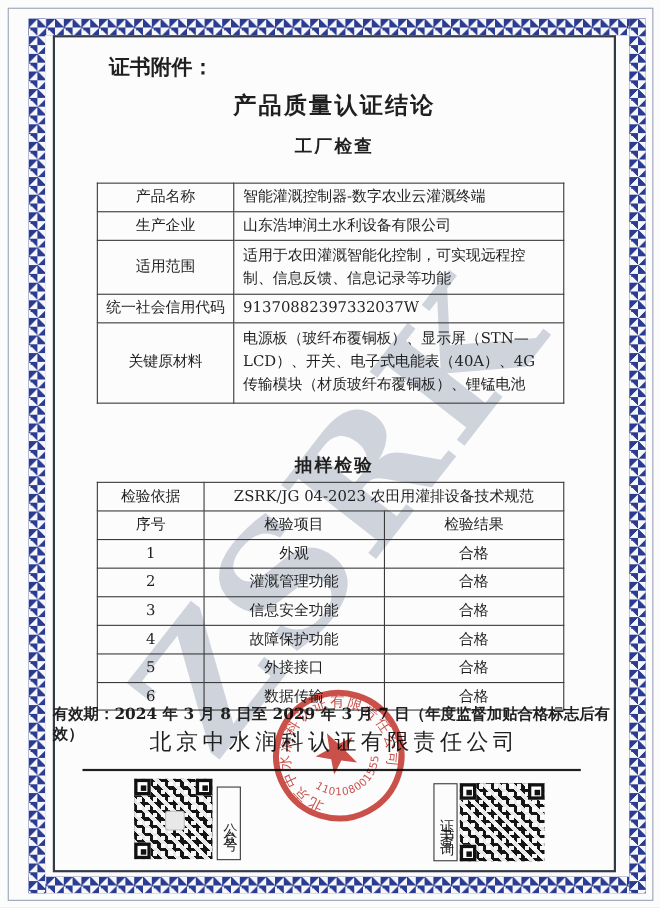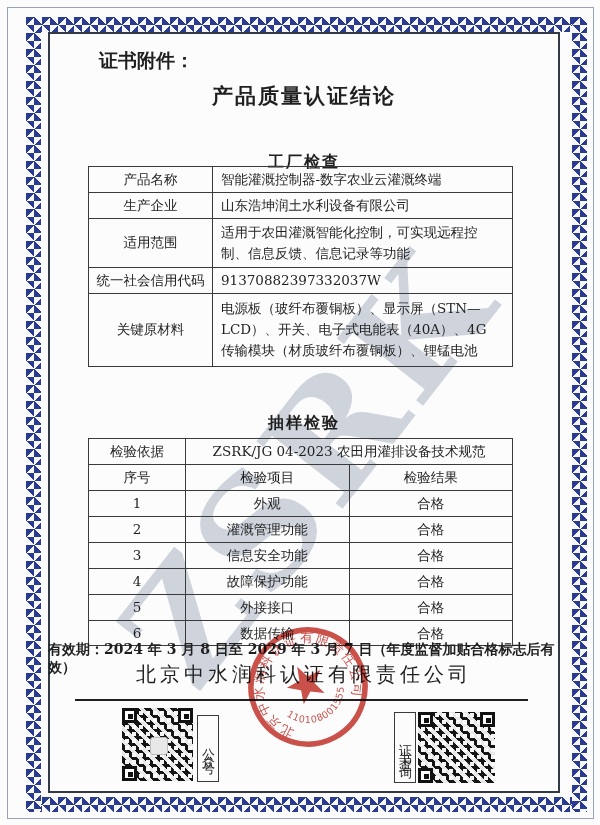--- a/index.html
+++ b/index.html
@@ -21,21 +21,21 @@
   .content{position:absolute;left:48px;top:32px;right:40px;bottom:32px;}
   .watermark{position:absolute;left:10px;top:270px;width:500px;height:330px;z-index:1;
              display:flex;align-items:center;justify-content:center;pointer-events:none;
              transform:rotate(-52deg);font-weight:700;font-size:150px;letter-spacing:6px;
              color:rgba(138,150,170,0.40);}
   .attachment{position:absolute;left:51px;top:16px;font-size:19px;font-weight:600;z-index:2;}
   .title{position:absolute;left:0;right:0;top:50px;margin:0;text-align:center;z-index:2;
          font-size:21px;font-weight:700;letter-spacing:2px;}
   .section-title{position:absolute;left:0;right:0;text-align:center;z-index:2;
                  font-size:16px;font-weight:600;letter-spacing:2px;}
-  .s1{top:120px;}
+  .s1{top:91px;}
   .s2{top:381px;}
   table{border-collapse:collapse;z-index:2;position:absolute;left:40px;width:425px;table-layout:fixed;}
   .t1{top:134px;border-radius:13px;}
   .t2{top:406px;}
   td,th{border:1.5px solid #3a3a3a;font-size:13.5px;font-weight:normal;
         padding:2px 8px;vertical-align:middle;line-height:1.55;}
   .t1 .lbl{width:117px;text-align:center;padding:2px 3px;}
   .t1 .val{text-align:left;}
   .t1 tr:nth-child(1){height:25px;} .t1 tr:nth-child(2){height:25px;}
   .t1 tr:nth-child(3){height:49px;} .t1 tr:nth-child(4){height:25px;}

